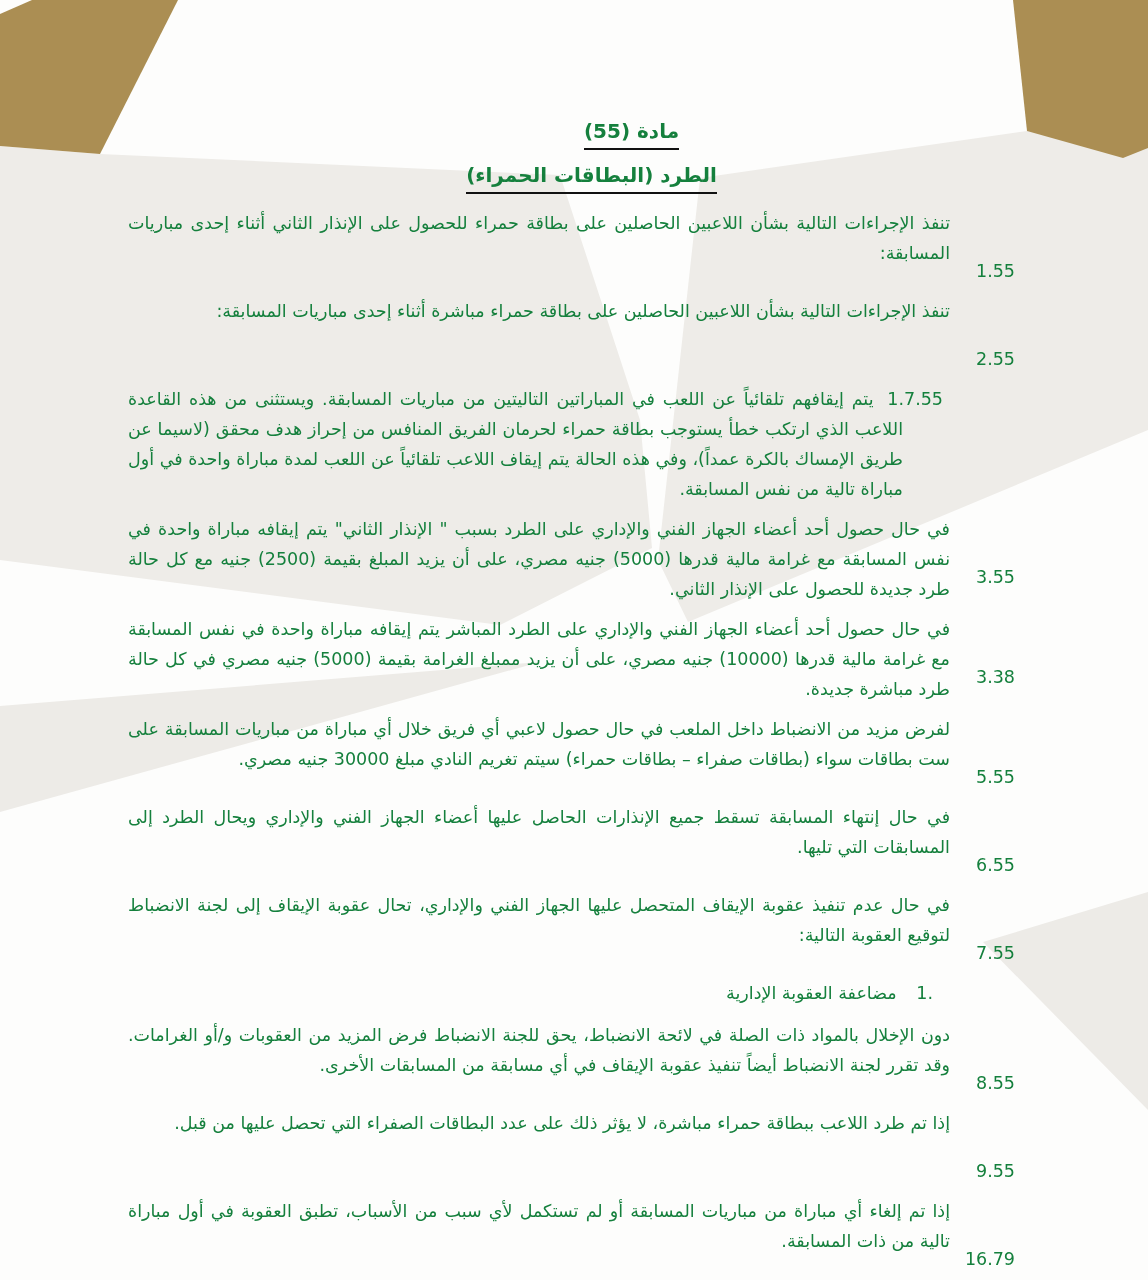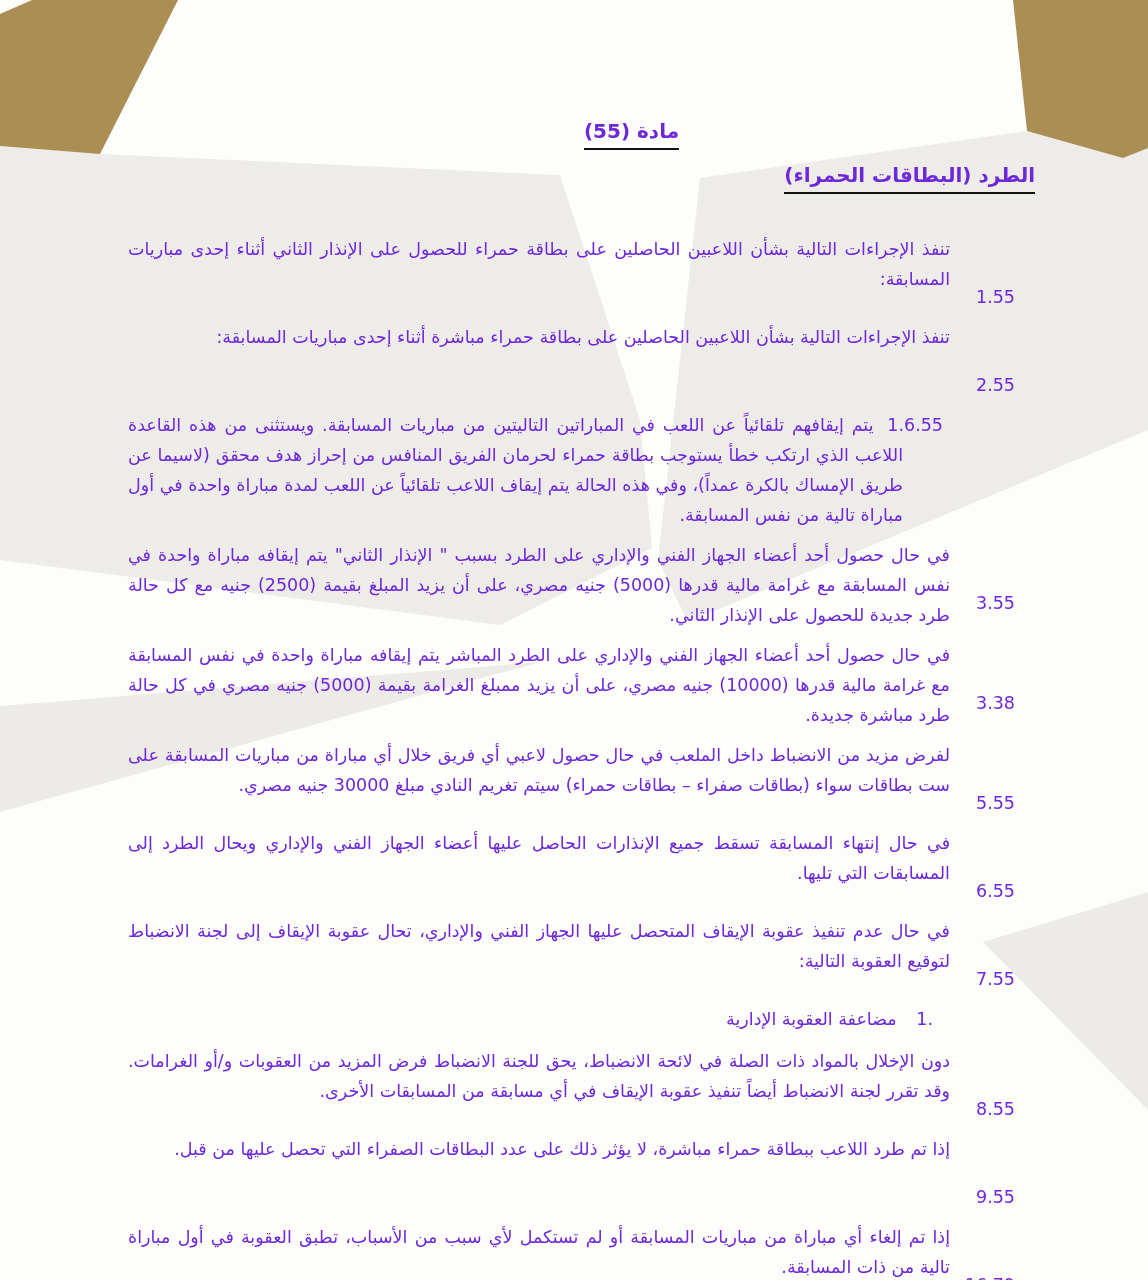--- a/index.html
+++ b/index.html
@@ -3,39 +3,39 @@
 <meta charset="utf-8">
 <style>
   html,body{margin:0;padding:0;background:#888;}
   .page{
     position:relative;
     width:1148px;height:1280px;
     margin:0 auto;
     background:#fdfdfc;
     overflow:hidden;
     font-family:"DejaVu Sans", sans-serif;
-    color:#6d28d9;
+    color:#15803d;
   }
   svg.bg{position:absolute;inset:0;width:1148px;height:1280px;display:block;}
   .content{
     position:relative;
     direction:rtl;
     padding:118px 133px 0 128px; 
     z-index:2;
   }
   .title,.subtitle{
     text-align:center;
     font-weight:bold;
     font-size:20px;
     line-height:26px;
     margin:0 0 12px 0;
     position:relative;
   }
   .title{left:60px;}
-  .subtitle{left:20px;margin-bottom:40px;text-align:right;}
+  .subtitle{left:20px;margin-bottom:14px;}
   .title .u,.subtitle .u{
     display:inline-block;
     border-bottom:2.5px solid #111;
     padding-bottom:4px;
   }
   #clauses{font-size:17.5px;line-height:30px;}
   .clause{margin:0 0 10px 0;text-align:justify;}
   .clause.main{display:flex;}
   .clause.main .num{
     flex:0 0 65px;
@@ -84,21 +84,21 @@
           <span class="txt">تنفذ الإجراءات التالية بشأن اللاعبين الحاصلين على بطاقة حمراء للحصول على الإنذار الثاني أثناء إحدى مباريات المسابقة:</span>
     </div>
 
 
     <div class="clause main">
       <span class="num">2.55</span>
           <span class="txt">تنفذ الإجراءات التالية بشأن اللاعبين الحاصلين على بطاقة حمراء مباشرة أثناء إحدى مباريات المسابقة:</span>
     </div>
 
     <div class="clause sub">
-      <span class="num">1.6.55</span><span class="txt"> يتم إيقافهم تلقائياً عن اللعب في المباراتين التاليتين من مباريات المسابقة. ويستثنى من هذه القاعدة اللاعب الذي ارتكب خطأ يستوجب بطاقة حمراء لحرمان الفريق المنافس من إحراز هدف محقق (لاسيما عن طريق الإمساك بالكرة عمداً)، وفي هذه الحالة يتم إيقاف اللاعب تلقائياً عن اللعب لمدة مباراة واحدة في أول مباراة تالية من نفس المسابقة.</span>
+      <span class="num">1.7.55</span><span class="txt"> يتم إيقافهم تلقائياً عن اللعب في المباراتين التاليتين من مباريات المسابقة. ويستثنى من هذه القاعدة اللاعب الذي ارتكب خطأ يستوجب بطاقة حمراء لحرمان الفريق المنافس من إحراز هدف محقق (لاسيما عن طريق الإمساك بالكرة عمداً)، وفي هذه الحالة يتم إيقاف اللاعب تلقائياً عن اللعب لمدة مباراة واحدة في أول مباراة تالية من نفس المسابقة.</span>
     </div>
 
 
     <div class="clause main">
       <span class="num">3.55</span>
           <span class="txt">في حال حصول أحد أعضاء الجهاز الفني والإداري على الطرد بسبب " الإنذار الثاني" يتم إيقافه مباراة واحدة في نفس المسابقة مع غرامة مالية قدرها (5000) جنيه مصري، على أن يزيد المبلغ بقيمة (2500) جنيه مع كل حالة طرد جديدة للحصول على الإنذار الثاني.</span>
     </div>
 
     <div class="clause main">
       <span class="num">3.38</span>

